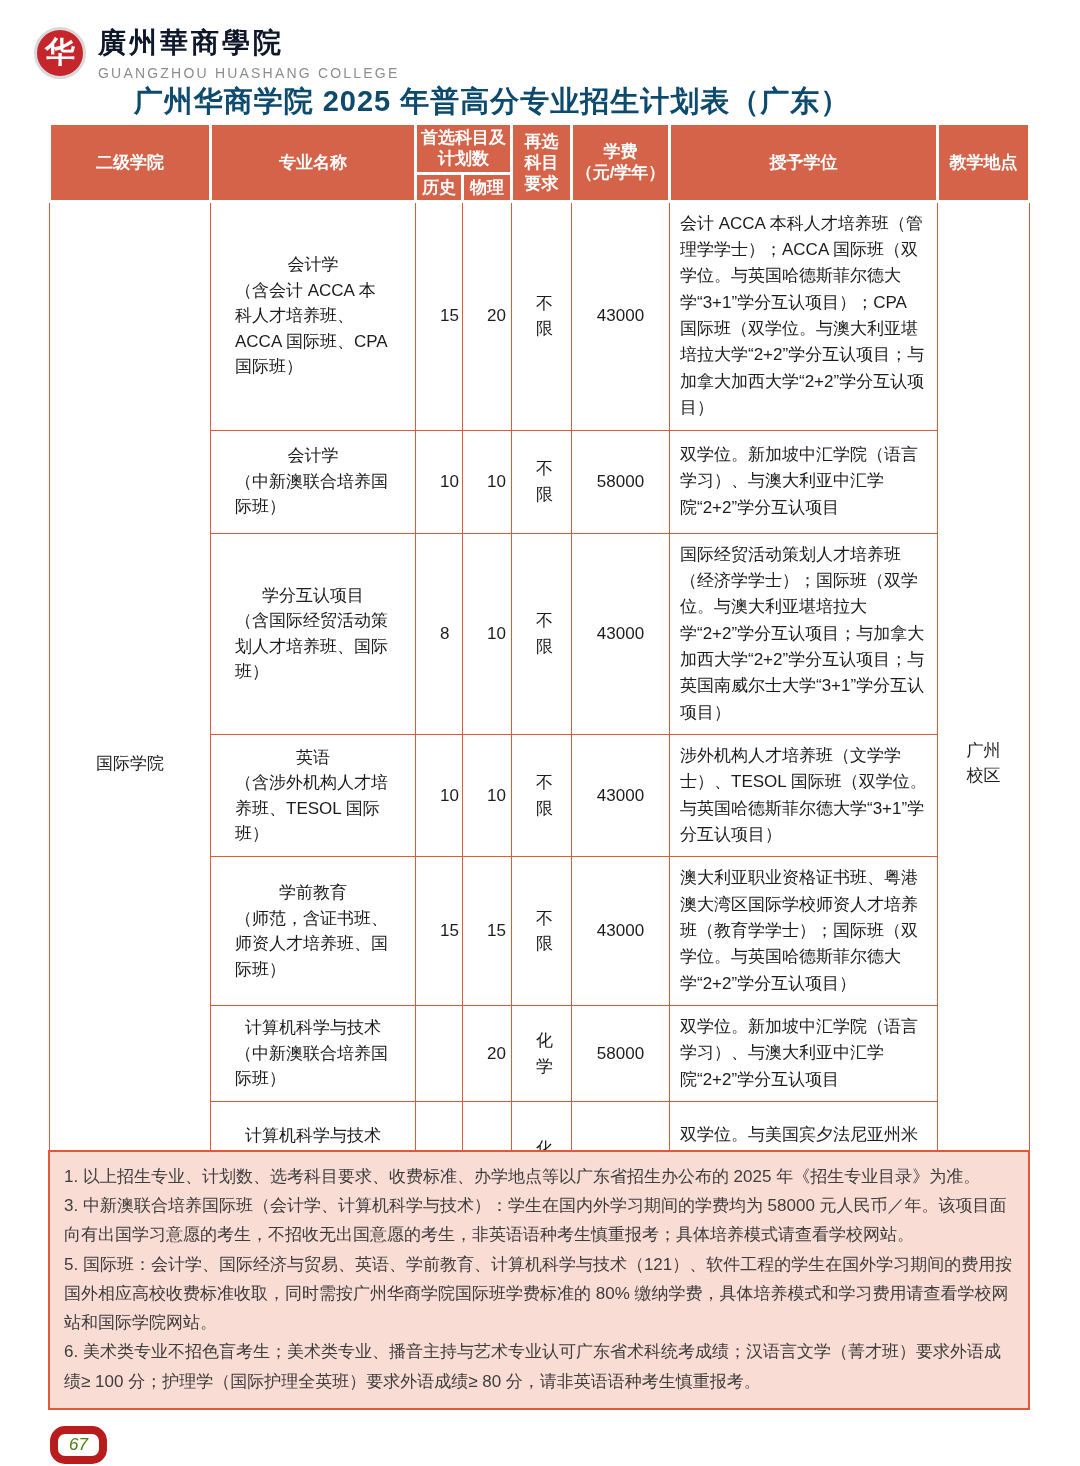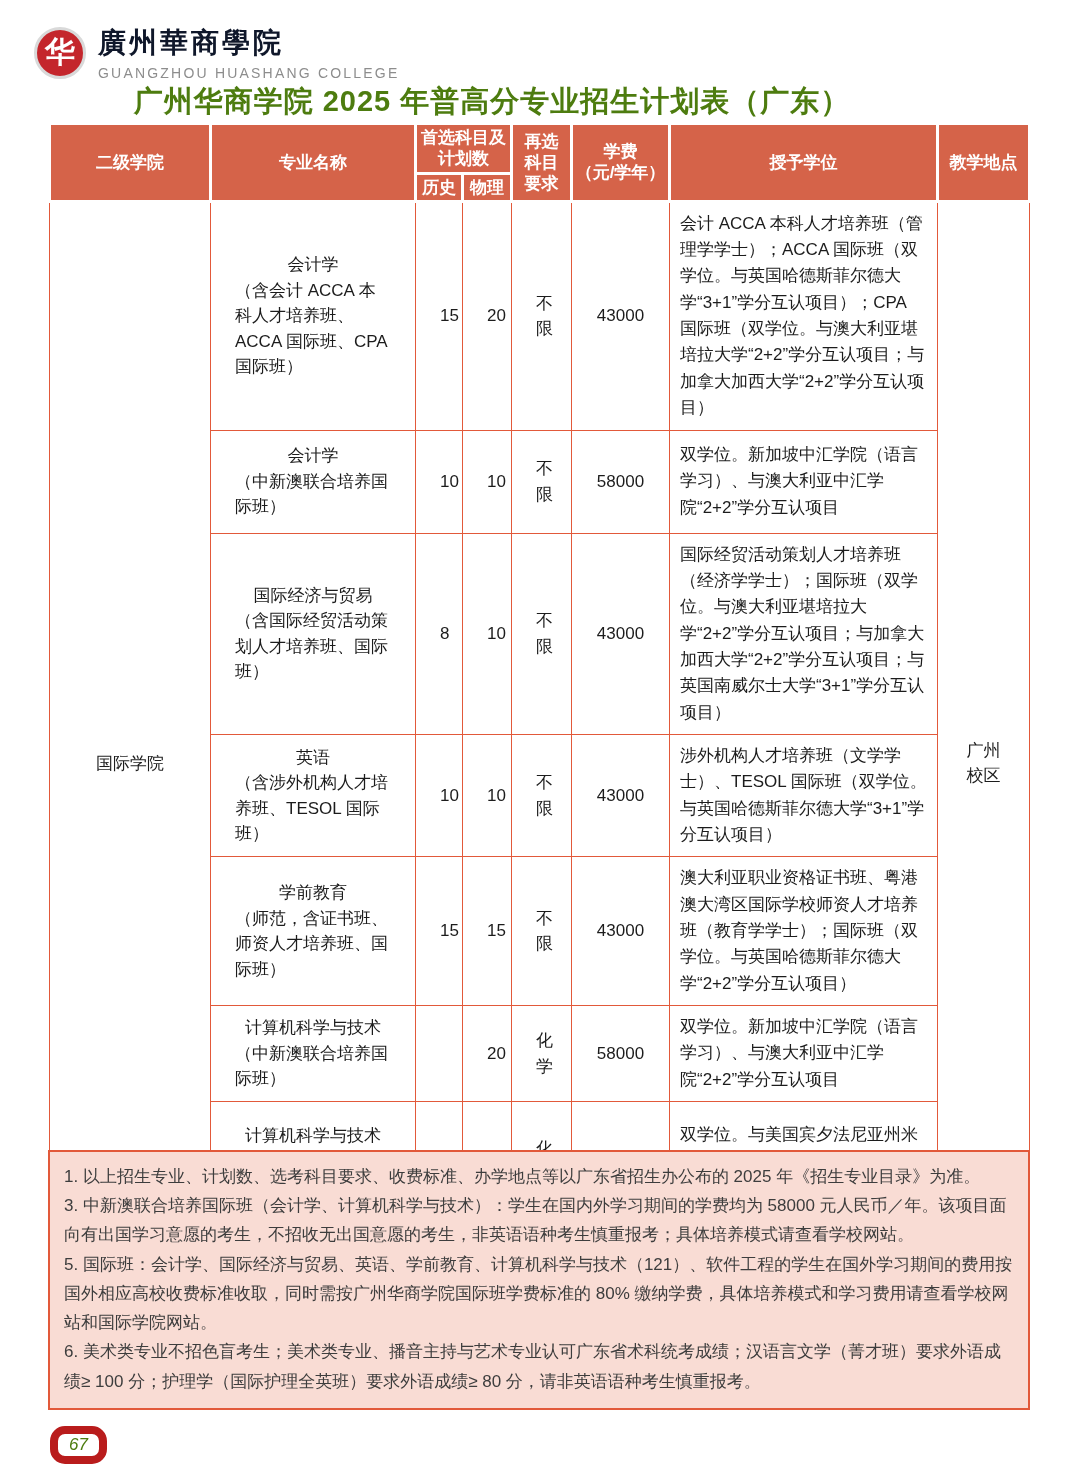--- a/index.html
+++ b/index.html
@@ -23,21 +23,21 @@
   }
   .brand-text { display:flex; flex-direction:column; }
   .brand-cn { font-size:28px; font-weight:bold; color:#0f172a; letter-spacing:3px;
               font-family:"DejaVu Serif", serif; }
   .brand-en { font-size:14px; color:#8d8d8d; letter-spacing:2.2px; margin-top:3px; }
 
   
   .title {
     position:absolute; top:82px; left:0; width:984px;
     text-align:center; font-size:29px; font-weight:bold;
-    color:#4d7c0f; letter-spacing:1px;
+    color:#0c4a6e; letter-spacing:1px;
   }
 
   
   .table-wrap { position:absolute; top:122px; left:48px; width:982px; }
   table { border-collapse:collapse; table-layout:fixed; width:980px; }
   thead th {
     background:#d56349; color:#ffffff; font-weight:bold;
     font-size:17px; line-height:1.25;
     border:3px solid #ffffff; padding:2px;
     white-space:pre-line;
@@ -146,21 +146,21 @@
           </td>
           <td>10</td>
           <td>10</td>
           <td>不限</td>
           <td>58000</td>
           <td class="degree">双学位。新加坡中汇学院（语言学习）、与澳大利亚中汇学院“2+2”学分互认项目</td>
         </tr>
 
         <tr class="r2">
           <td>
-            <div class="major-name">国际经济与贸易</div>
+            <div class="major-name">学分互认项目</div>
             <div class="major-detail">（含国际经贸活动策划人才培养班、国际班）</div>
           </td>
           <td>8</td>
           <td>10</td>
           <td>不限</td>
           <td>43000</td>
           <td class="degree">国际经贸活动策划人才培养班（经济学学士）；国际班（双学位。与澳大利亚堪培拉大学“2+2”学分互认项目；与加拿大加西大学“2+2”学分互认项目；与英国南威尔士大学“3+1”学分互认项目）</td>
         </tr>
 
         <tr class="r3">

